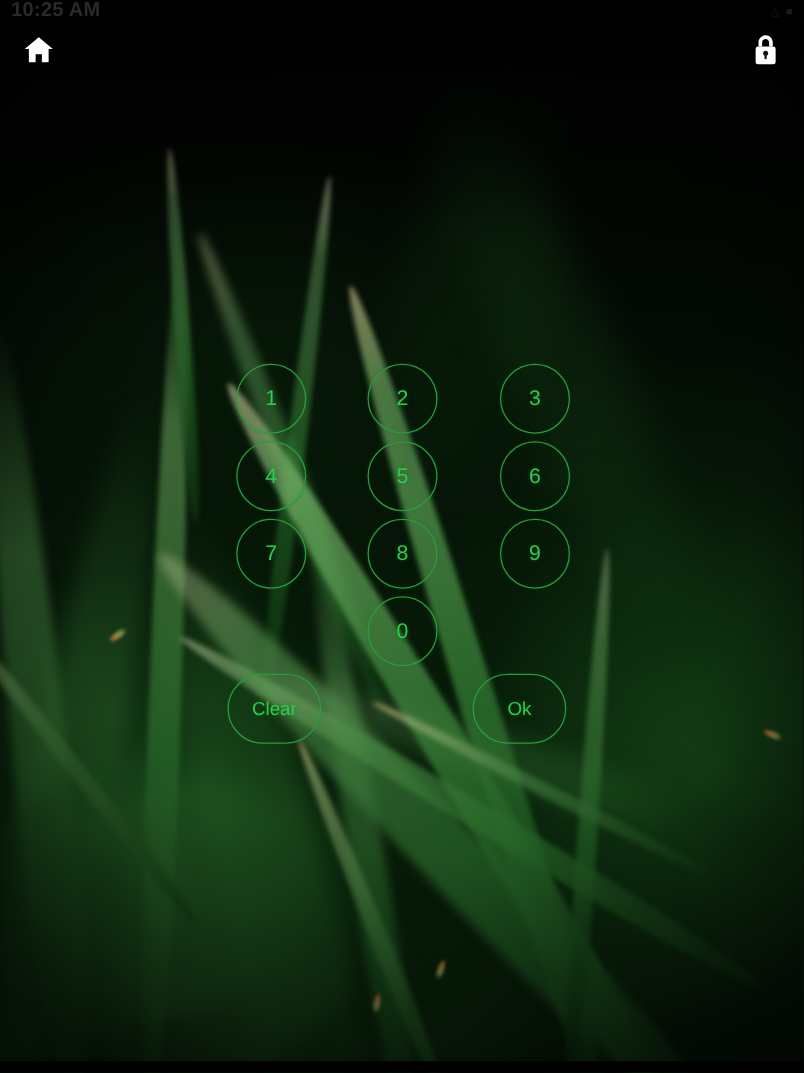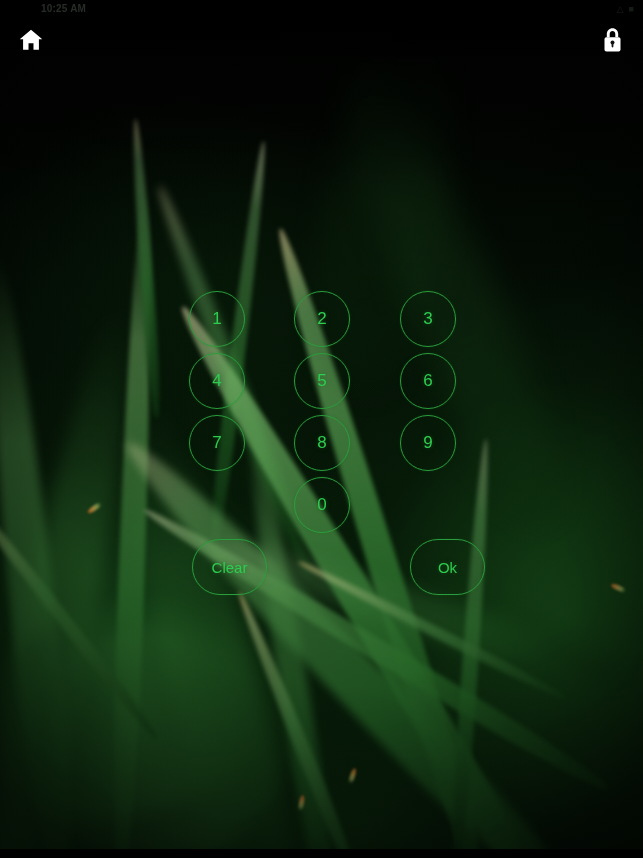--- a/index.html
+++ b/index.html
@@ -52,23 +52,22 @@
   }
 
   
   #statusbar {
     position:absolute; top:0; left:0; right:0; height:17px;
     display:flex; align-items:center; justify-content:space-between;
     padding:0 9px; z-index:40;
     background:linear-gradient(180deg, rgba(0,0,0,.92), rgba(0,0,0,.72));
   }
   #statusbar .clock {
-    font-size:10px; font-weight:bold; letter-spacing:.2px;
+    font-size:16px; font-weight:bold; letter-spacing:.2px;
     color:rgba(150,170,150,.26);
-    margin-left:32px;
   }
   #statusbar .sys-icons { display:flex; gap:5px; align-items:center; }
   #statusbar .sys-icons span {
     font-size:9px; color:rgba(130,150,130,.18);
   }
 
   
   #appbar {
     position:absolute; top:17px; left:0; right:0; height:45px;
     display:flex; align-items:center; justify-content:space-between;
@@ -114,22 +113,22 @@
   }
   .key.wide {
     width:75px; height:56px;
     border-radius:28px;
     font-size:15px;
   }
   
   .c1 { left:189px; }
   .c2 { left:294px; }
   .c3 { left:400px; }
-  .c1w { left:192px; }
-  .c3w { left:410px;text-align:center; }
+  .c1w { left:182px; }
+  .c3w { left:378px;text-align:center; }
   
   .r1 { top:0px; }
   .r2 { top:62px; }
   .r3 { top:124px; }
   .r4 { top:186px; }
   .r5 { top:248px; }
 
   
   #bottombar {
     position:absolute; left:0; right:0; bottom:0; height:9px;

